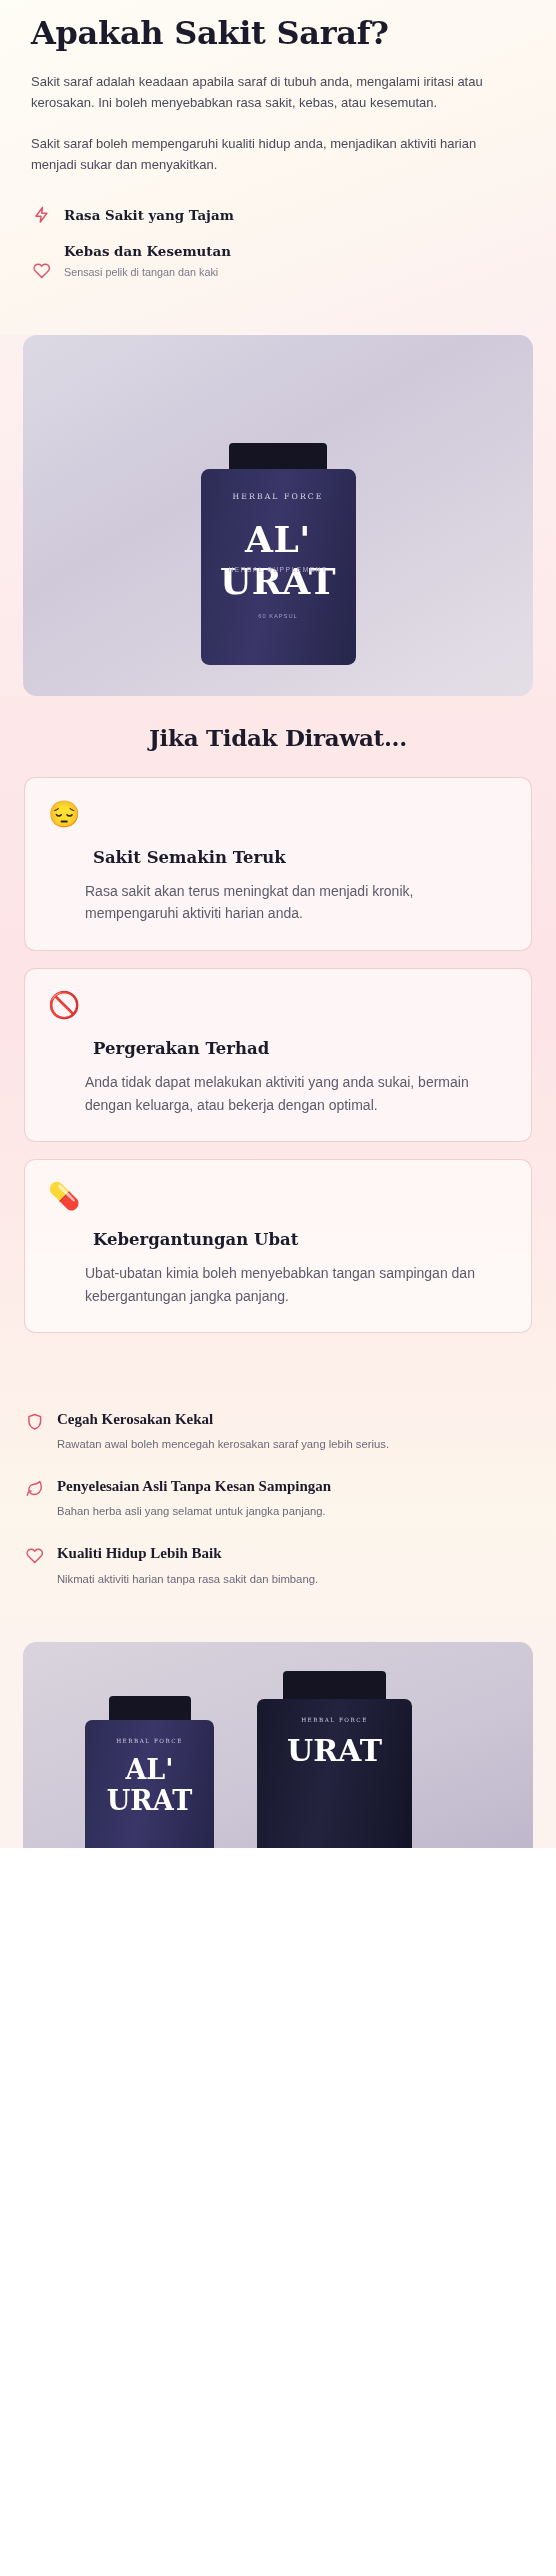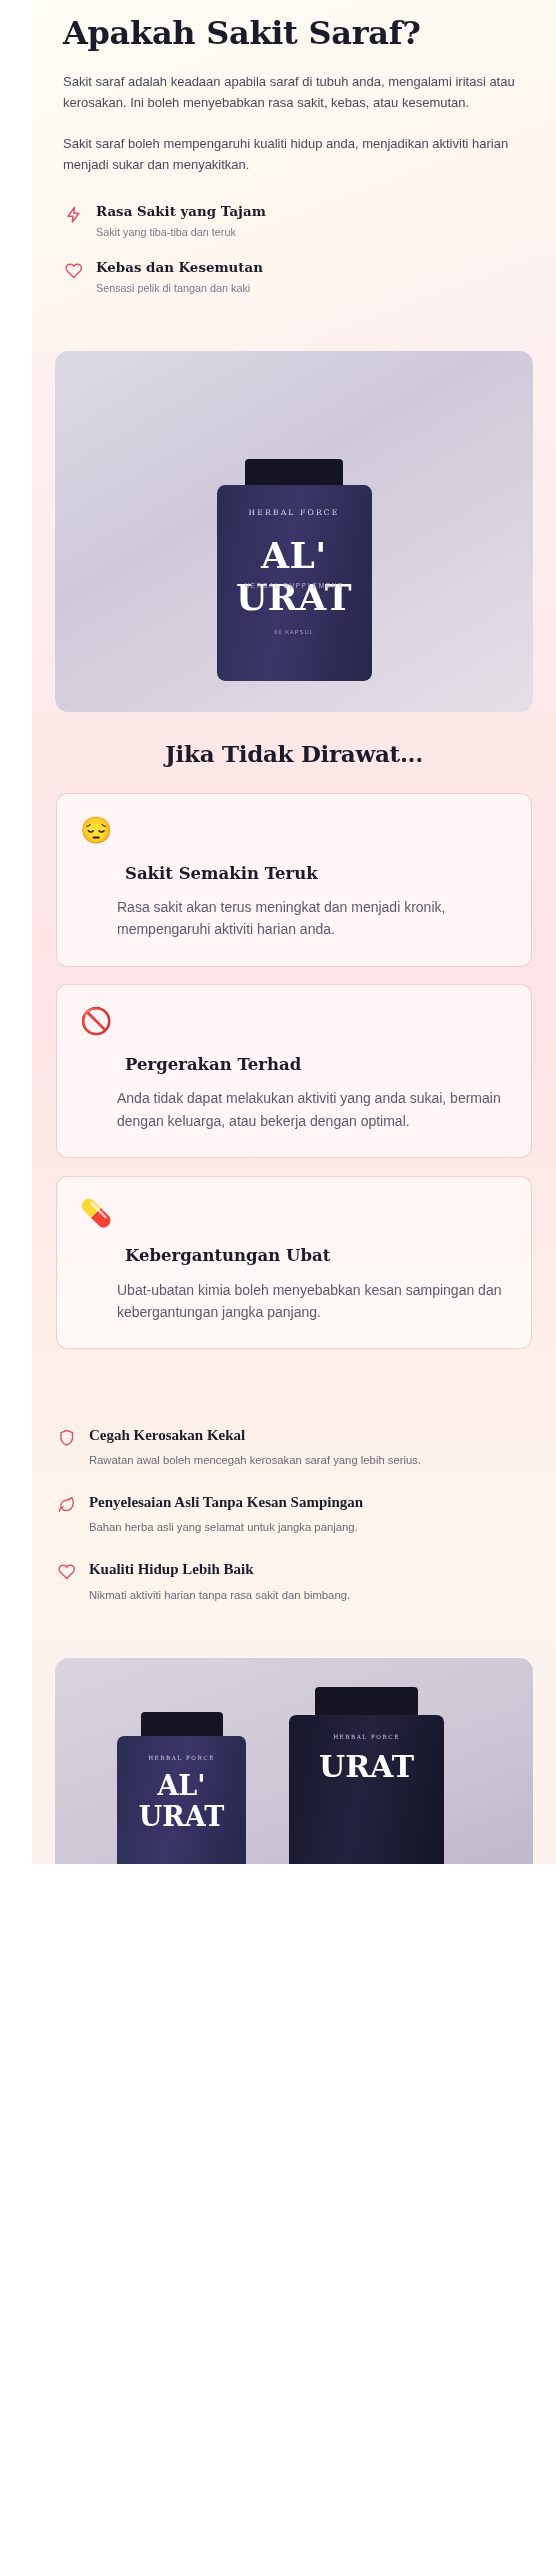--- a/index.html
+++ b/index.html
@@ -3,21 +3,21 @@
 <meta charset="utf-8">
 <style>
   * { box-sizing: border-box; margin: 0; padding: 0; }
   html, body {
     width: 556px;
     background: #ffffff;
     font-family: "Liberation Sans", sans-serif;
   }
   body { width: 556px; }
 
-  .page { width: 556px; position: relative; overflow: hidden; padding-left: 32px; }
+  .page { width: 556px; position: relative; overflow: hidden; }
 
   
   .sec-intro {
     background: linear-gradient(160deg, #fefdf6 0%, #fdf7ef 55%, #fdeff0 100%);
     padding: 23px 31px 36px 31px;
   }
   .title-serif {
     font-family: "DejaVu Serif", serif;
     font-weight: bold;
     color: #1b1b2b;
@@ -32,21 +32,21 @@
     font-size: 13px;
     line-height: 1.62;
     color: #4a4a5a;
     margin-top: 19.6px;
     max-width: 464px;
   }
 
   .symptom-list { margin-top: 28px; }
   .symptom {
     display: flex;
-    align-items: flex-start;
+    align-items: flex-end;
     gap: 12.4px;
     margin-bottom: 18.5px;
   }
   .symptom .s-ico {
     width: 20.6px;
     height: 20.6px;
     flex: 0 0 20.6px;
     display: flex;
     align-items: center;
     justify-content: center;
@@ -276,21 +276,20 @@
     <div class="symptom-list">
 
       <div class="symptom">
         <span class="s-ico">
           <svg width="17.5" height="17.5" viewBox="0 0 24 24" fill="none" stroke="#e0536a" stroke-width="2" stroke-linecap="round" stroke-linejoin="round">
             <polyline points="13 2 4 14 11 14 10 22 19 10 12 10 13 2"></polyline>
           </svg>
         </span>
         <div class="s-text">
           <div class="s-title">Rasa Sakit yang Tajam</div>
-          <div class="s-sub">Sakit yang tiba-tiba dan teruk</div>
         </div>
       </div>
 
       <div class="symptom">
         <span class="s-ico">
           <svg width="17.5" height="17.5" viewBox="0 0 24 24" fill="none" stroke="#e0536a" stroke-width="2" stroke-linecap="round" stroke-linejoin="round">
             <path d="M20.8 4.6a5.5 5.5 0 0 0-7.8 0L12 5.7l-1-1.1a5.5 5.5 0 1 0-7.8 7.8l1 1.1L12 21.2l7.8-7.7 1-1.1a5.5 5.5 0 0 0 0-7.8z"></path>
           </svg>
         </span>
         <div class="s-text">
@@ -326,21 +325,21 @@
 
     <div class="card">
       <div class="c-emoji">🚫</div>
       <div class="c-title">Pergerakan Terhad</div>
       <div class="c-desc">Anda tidak dapat melakukan aktiviti yang anda sukai, bermain dengan keluarga, atau bekerja dengan optimal.</div>
     </div>
 
     <div class="card">
       <div class="c-emoji">💊</div>
       <div class="c-title">Kebergantungan Ubat</div>
-      <div class="c-desc">Ubat-ubatan kimia boleh menyebabkan kesan sampingan dan kebergantungan jangka panjang.</div>
+      <div class="c-desc">Ubat-ubatan kimia boleh menyebabkan tangan sampingan dan kebergantungan jangka panjang.</div>
     </div>
   </section>
 
   <section class="sec-benefit">
 
     <div class="benefit">
       <span class="b-ico">
         <svg width="17.5" height="17.5" viewBox="0 0 24 24" fill="none" stroke="#e0536a" stroke-width="2" stroke-linecap="round" stroke-linejoin="round">
           <path d="M12 2l8 3v6c0 5-3.4 9.3-8 11-4.6-1.7-8-6-8-11V5l8-3z"></path>
         </svg>

